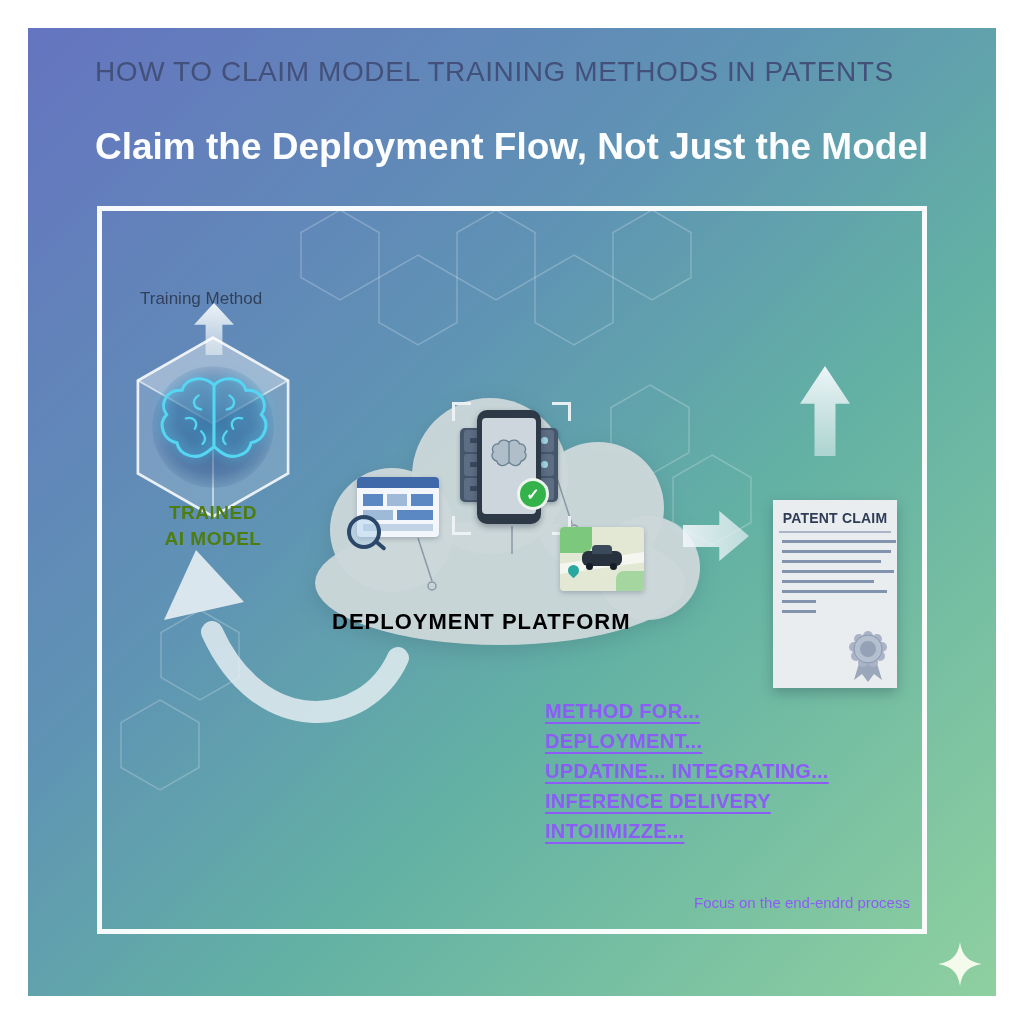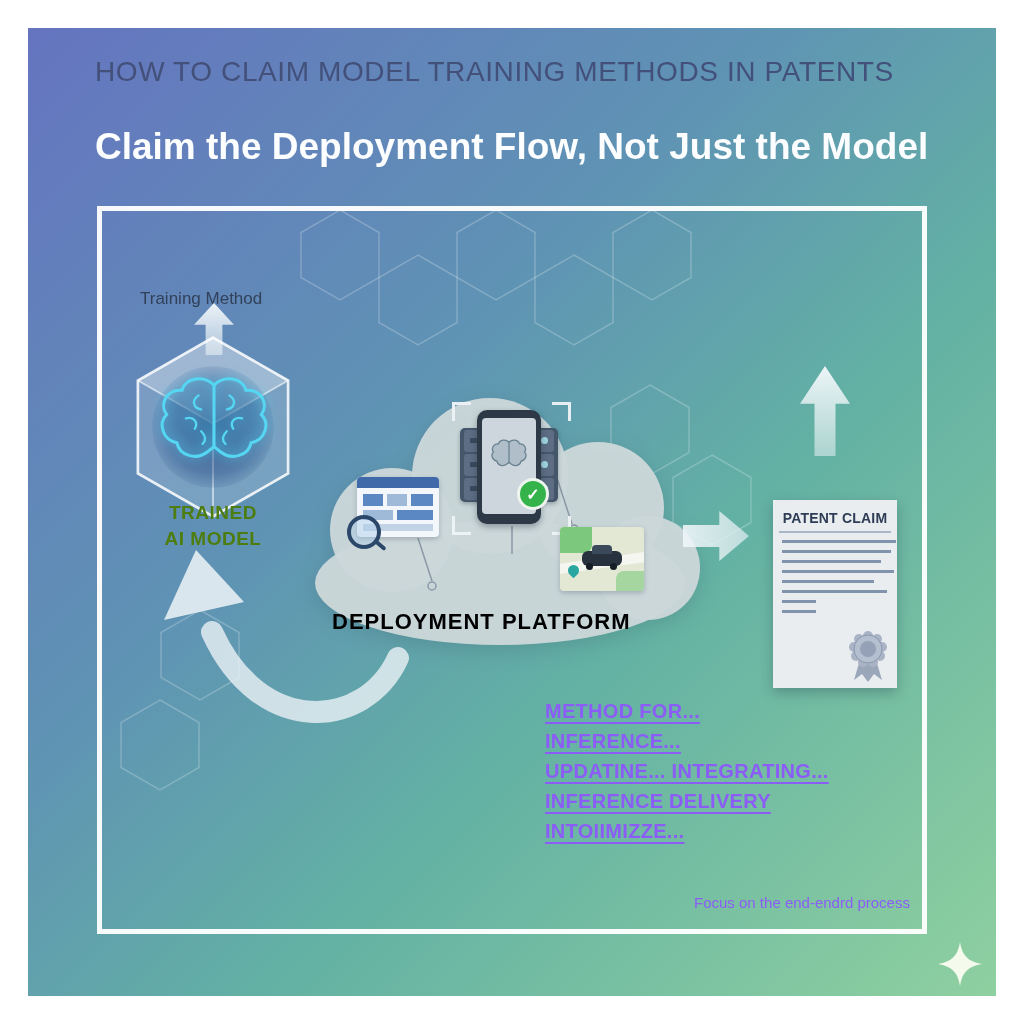--- a/index.html
+++ b/index.html
@@ -277,21 +277,21 @@
           <circle cx="9" cy="21" r="5"></circle>
           <circle cx="14" cy="13" r="5"></circle>
       </g>
       <circle cx="23" cy="23" r="14" fill="#b4bfd0" stroke="#8a97ad" stroke-width="1"></circle>
       <circle cx="23" cy="23" r="8" fill="#94a1b6"></circle>
     </svg>
   </div>
 
   <div class="claims">
     <div class="claim-line">METHOD FOR...</div>
-    <div class="claim-line">INFERENCE...</div>
+    <div class="claim-line">DEPLOYMENT...</div>
     <div class="claim-line">UPDATINE... INTEGRATING...</div>
     <div class="claim-line">INFERENCE DELIVERY</div>
     <div class="claim-line">INTOIIMIZZE...</div>
   </div>
 
   <div class="footnote">Focus on the end-endrd process</div>
 
   <svg class="sparkle-svg" viewBox="0 0 42 42">
     <path d="M21 0 C23 13 29 19 42 21 C29 23 23 29 21 42 C19 29 13 23 0 21 C13 19 19 13 21 0 Z" fill="rgba(250,252,240,0.95)"></path>
   </svg>

